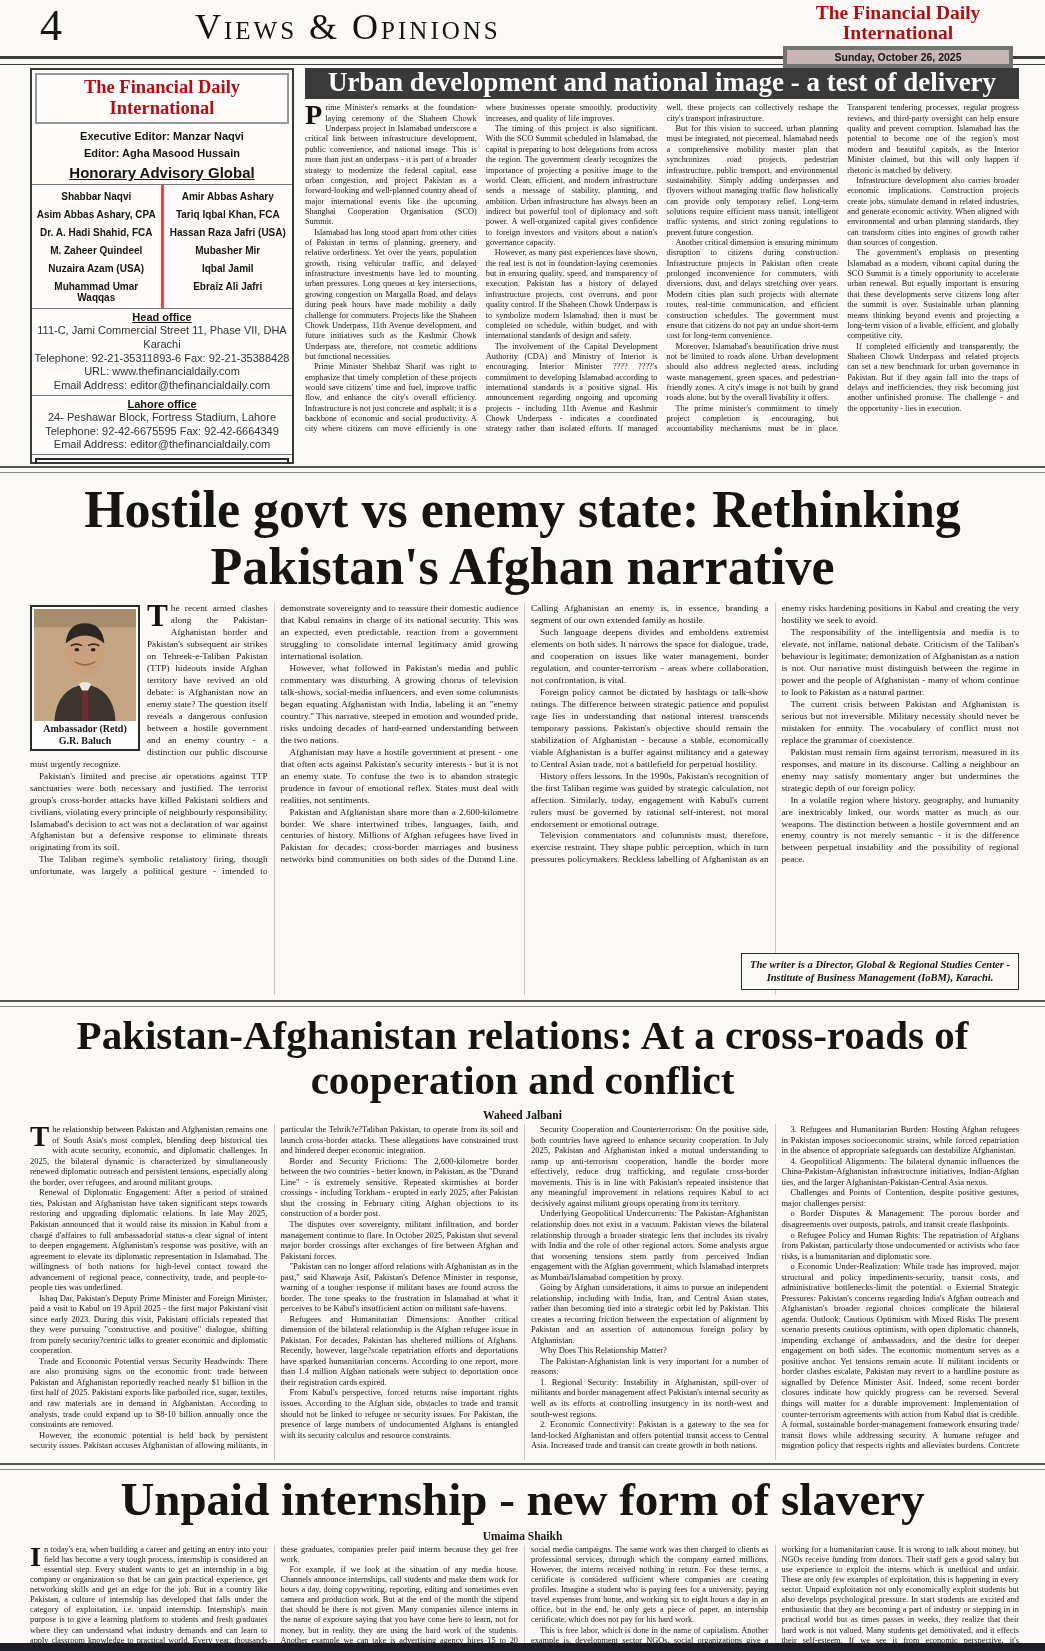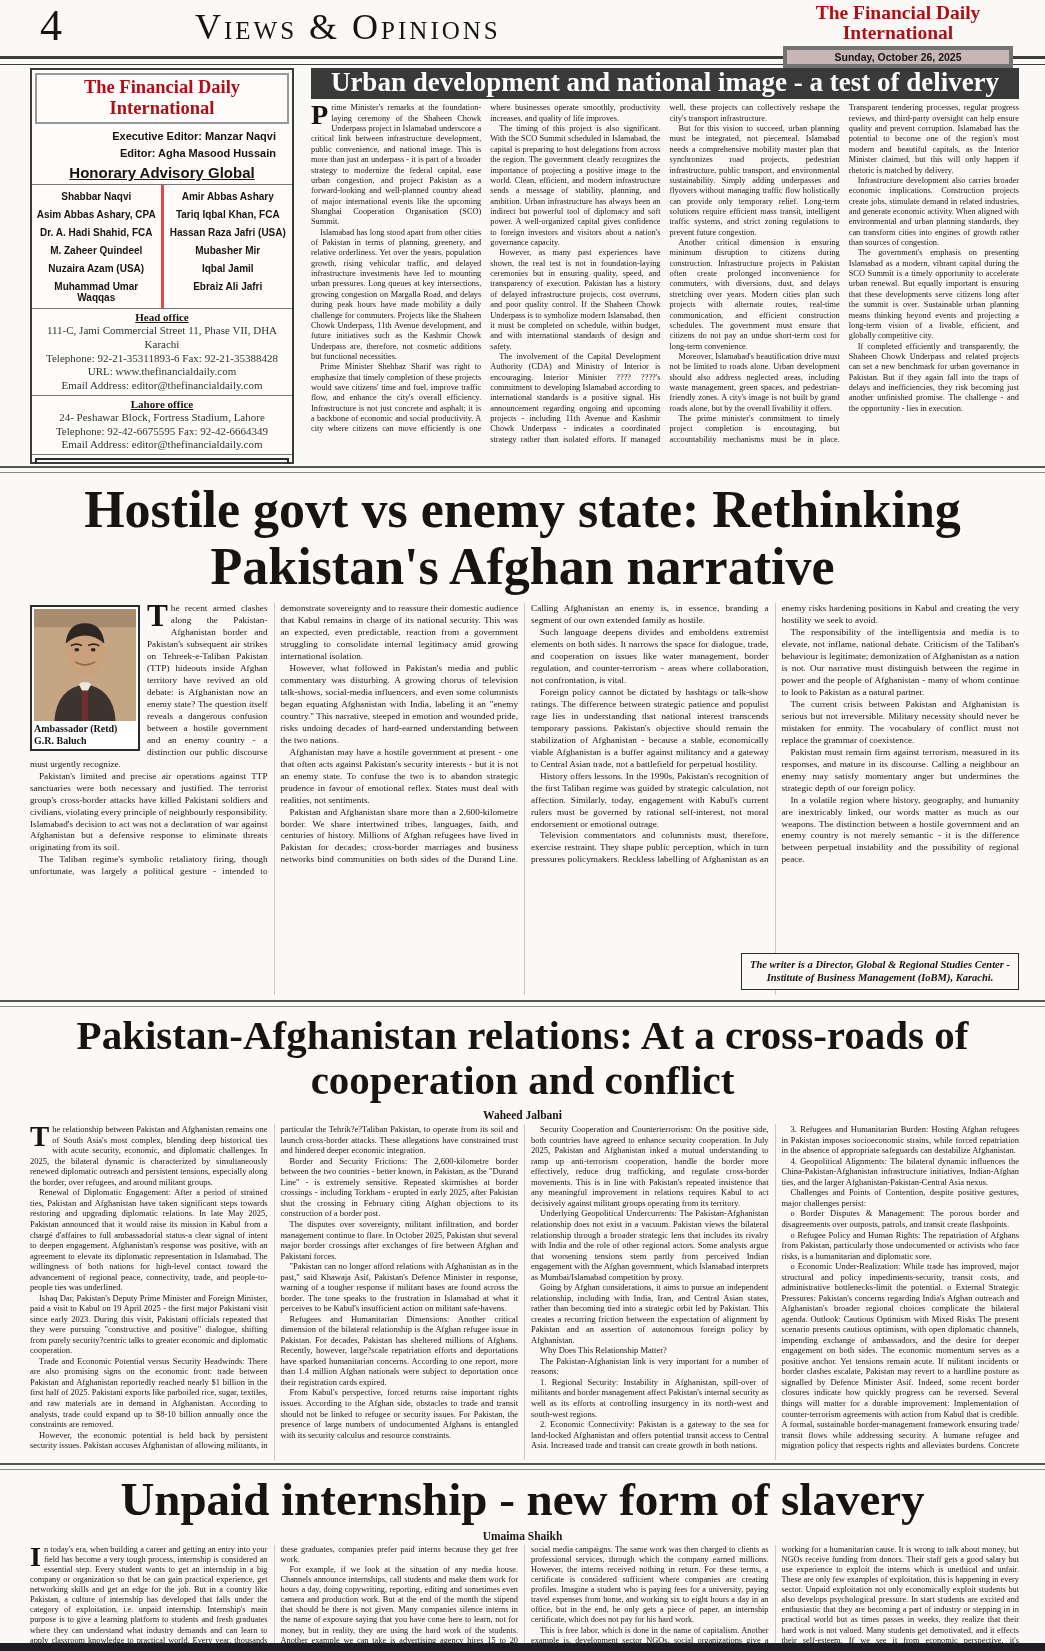--- a/index.html
+++ b/index.html
@@ -14,50 +14,50 @@
   .date-bar{margin-top:2px;background:#c8b6b6;border:4px solid #737373;font-family:"Liberation Sans",sans-serif;
             font-weight:bold;font-size:10.5px;padding:1px 4px;}
   .top-rule{height:5px;border-top:3px solid #3c3c3c;border-bottom:1px solid #3c3c3c;margin:0 0 3px 0;}
   .divider{height:4px;border-top:2px solid #555;border-bottom:1px solid #888;margin:2px 0;}
   
   .row1{display:flex;height:396px;overflow:hidden;}
   .info-box{width:260px;min-width:260px;margin-left:30px;border:2px solid #3a3a3a;background:#fdfcfa;
             font-family:"Liberation Sans",sans-serif;}
   .info-title{border:2px solid #999;margin:3px;padding:2px 0 3px;color:#b01015;font-size:18.5px;font-weight:bold;
               text-align:center;font-family:"Liberation Serif",serif;}
-  .editors{text-align:right;font-weight:bold;font-size:11px;line-height:1.5;padding:1px 16px;}
+  .editors{text-align:center;font-weight:bold;font-size:11px;line-height:1.5;padding:1px 16px;}
   .advisory-title{font-size:15px;font-weight:bold;text-decoration:underline;text-align:center;padding:2px 0 3px;}
   .advisory-cols{display:flex;border-top:1px solid #777;border-bottom:1px solid #777;}
   .advisory-col{flex:1;padding:2px 0;}
   .advisory-col:first-child{border-right:3px solid #ef4444;}
   .advisory-col .li-item{font-size:10px;font-weight:bold;text-align:center;padding:3.5px 2px;}
-  .office-box{text-align:center;border-bottom:1px solid #777;padding:1px 0 2px;font-family:Liberation Serif, serif;}
+  .office-box{text-align:center;border-bottom:1px solid #777;padding:1px 0 2px;}
   .office-title{font-weight:bold;text-decoration:underline;font-size:11px;padding:1px 0;}
   .office-box .li-item{font-size:11px;line-height:1.25;color:#333;}
   .disclaimer-box{border:2px solid #2a2a2a;margin:3px;padding:0 3px 2px;}
   .disclaimer-title{font-size:19px;font-weight:bold;text-align:center;font-family:"Liberation Serif",serif;line-height:1.1;margin-top:7px;}
   .disclaimer-text{font-size:8.7px;font-style:italic;text-align:justify;font-family:"Liberation Serif",serif;line-height:1.22;}
-  .urban{flex:1;margin:0 26px 0 17px;}
+  .urban{flex:1;margin:0 26px 0 11px;}
   .urban-headline{background:#3a3a3a;color:#fff;font-size:27px;font-weight:bold;text-align:center;
                   padding:0 0 3px;margin:0;line-height:1.05;}
   .article-body{text-align:justify;overflow:hidden;}
   .article-body p{margin:0;text-indent:9px;}
   .article-body p.lead{text-indent:0;}
   .lead::first-letter{float:left;font-size:3.4em;line-height:0.78;font-weight:bold;padding:1px 3px 0 0;}
   .urban-body{margin-top:4px;height:352px;column-count:4;column-gap:9px;font-size:8.3px;line-height:1.25;}
   
   .hostile{position:relative;height:523px;overflow:hidden;}
   .big-headline{font-weight:bold;text-align:center;margin:0 30px;line-height:1.1;}
   .hostile-headline{font-size:52px;padding:6px 0 8px;}
   .hostile-body{position:relative;margin:0 26px 0 30px;height:392px;column-count:4;column-gap:13px;
                 column-rule:1px solid #ccc8bf;font-size:9.2px;line-height:1.3;}
   .photo-box{float:left;width:102px;border:2px solid #2c2c2c;padding:2px;background:#fff;margin:2px 7px 3px 0;}
   .photo{height:112px;position:relative;overflow:hidden;background:linear-gradient(135deg,#cdb49a 0%,#b89b7e 55%,#8a6f58 100%);}
   .photo svg{display:block;width:100%;height:100%;}
-  .photo-caption{text-align:left;font-weight:bold;font-size:10px;line-height:1.2;padding-top:2px;}
+  .photo-caption{text-align:center;font-weight:bold;font-size:10px;line-height:1.2;padding-top:2px;}
   .writer-box{position:absolute;right:26px;bottom:8px;width:262px;border:1.5px solid #2e2e2e;background:#faf9f5;
               padding:4px 7px;font-weight:bold;font-style:italic;text-align:center;font-size:10.5px;line-height:1.3;}
   
   .crossroads{position:relative;height:452px;overflow:hidden;}
   .cross-headline{font-size:41px;padding:4px 10px 2px;}
   .author{text-align:center;font-weight:bold;font-size:11.5px;margin:4px 0 3px;}
   .cross-body{margin:0 26px 0 30px;height:336px;column-count:4;column-gap:13px;column-rule:1px solid #ccc8bf;
               font-size:8.5px;line-height:1.24;}
   
   .internship{position:relative;height:206px;overflow:hidden;}

